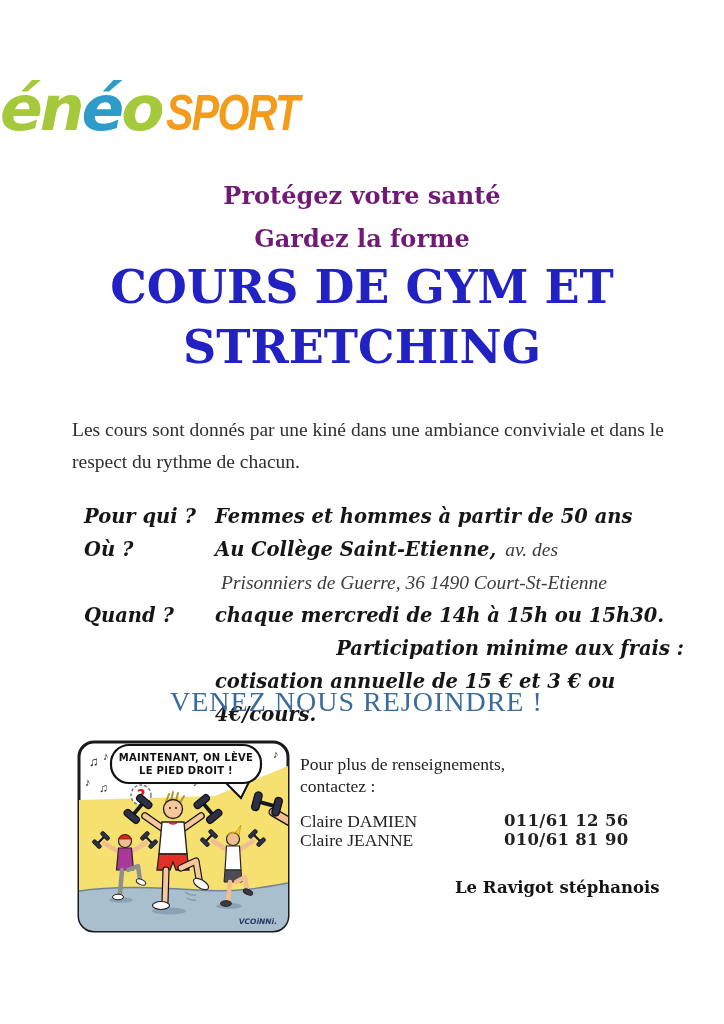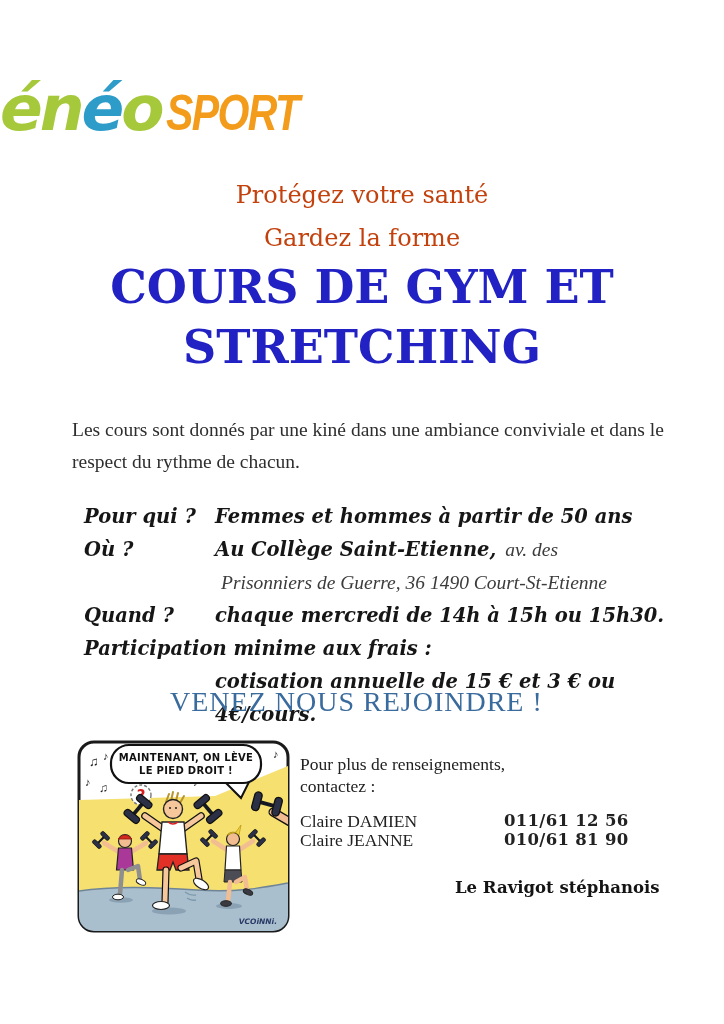--- a/index.html
+++ b/index.html
@@ -8,32 +8,32 @@
     margin:0 auto;overflow:hidden;font-family:"Liberation Serif",serif;color:#1d1d1d;
   }
   
   .logo{position:absolute;top:72px;left:0;width:100%;text-align:left;white-space:nowrap;font-style:italic;}
   .lg-eneo{font-family:"DejaVu Sans",sans-serif;font-weight:bold;font-size:63px;letter-spacing:-3px;color:#a5c93b;}
   .lg-blue{color:#2e9cc9;}
   .lg-sport{display:inline-block;font-family:"Liberation Sans",sans-serif;font-size:50px;
     color:#f39b1b;letter-spacing:-2px;margin-left:4px;transform:scaleX(.82);transform-origin:left bottom;font-weight:bold;}
   
   .tagline{position:absolute;left:0;width:100%;text-align:center;
-    font-family:"DejaVu Serif",serif;font-weight:normal;font-size:24px;color:#c2410c;}
+    font-family:"DejaVu Serif",serif;font-weight:bold;font-size:24px;color:#701a75;}
   .tagline1{top:181px;}
   .tagline2{top:224px;}
   .main-title{position:absolute;top:257px;left:0;width:100%;text-align:center;
     font-family:"DejaVu Serif",serif;font-weight:bold;font-size:46px;line-height:60px;color:#2121c4;}
   
   .intro{position:absolute;top:414px;left:72px;width:600px;
     font-size:19.5px;line-height:32px;color:#2e2e2e;}
   
   .qa{position:absolute;top:500px;left:84px;width:600px;
     font-family:"DejaVu Serif",serif;font-style:italic;font-weight:bold;font-size:19.5px;color:#161616;}
-  .qa-row{display:flex;line-height:33px;}
+  .qa-row{display:flex;line-height:33px;justify-content:flex-end;}
   .qa-label{flex:0 0 131px;}
   .qa-ans{flex:1;}
   .ans-light{font-family:"Liberation Serif",serif;font-weight:normal;color:#3c3c3c;margin-left:6px;}
   .gap-left{margin-left:9px;}
   
   .join{position:absolute;top:686px;left:170px;
     font-family:"Liberation Serif",serif;font-size:28px;letter-spacing:1px;color:#3a6b9d;}
   
   .cartoon{position:absolute;top:740px;left:77px;width:213px;height:193px;}
   

